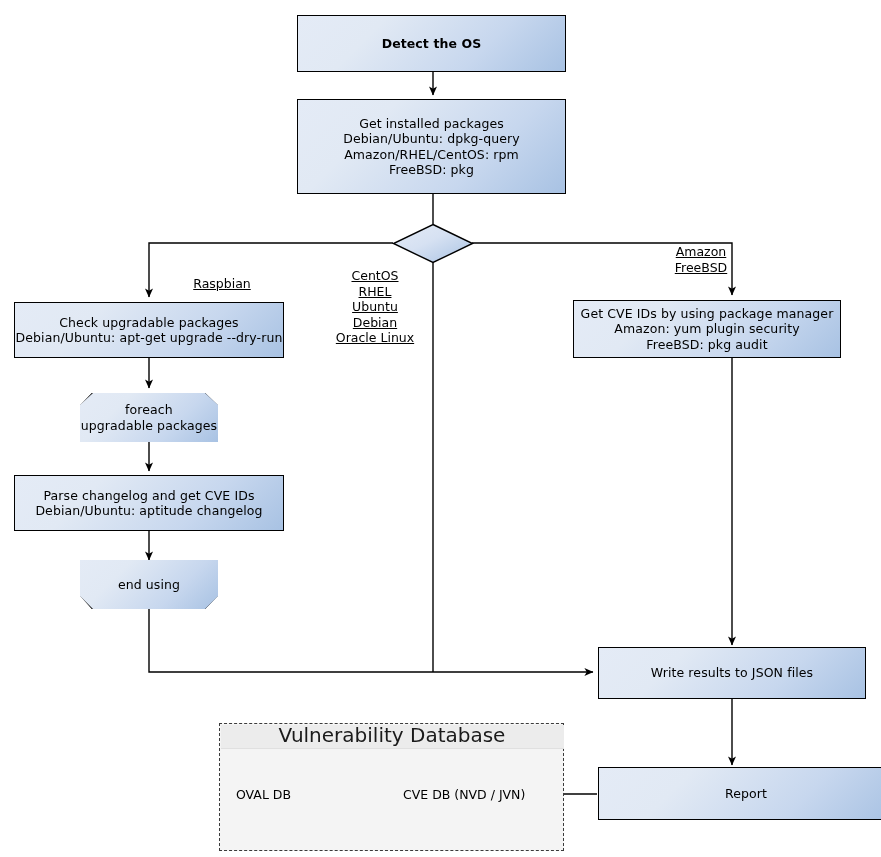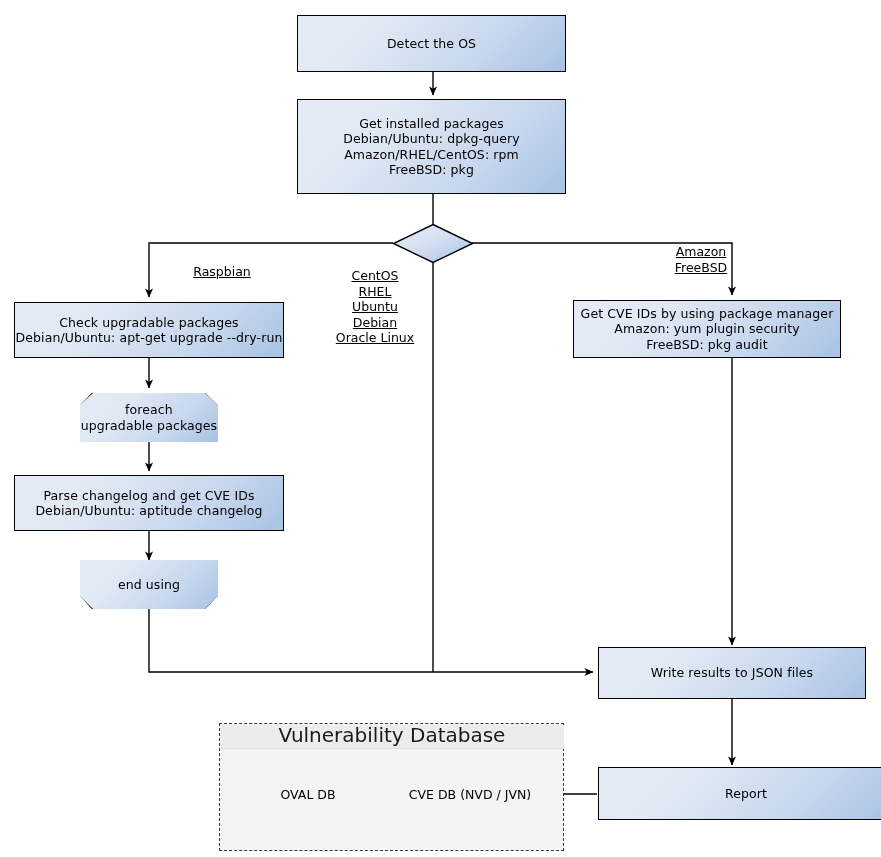--- a/index.html
+++ b/index.html
@@ -80,21 +80,21 @@
     font-size: 20px;
     line-height: 20px;
     color: #1a1a1a;
     padding-right: 1px;
     white-space: nowrap;
     overflow: visible;
     z-index: 2;
   }
   .db-label {
     position: absolute;
-    text-align: center;
+    text-align: left;
     font-size: 12.5px;
     line-height: 15px;
     color: #000000;
     z-index: 4;
     white-space: nowrap;
   }
 </style>
 </head>
 <body>
 
@@ -167,21 +167,21 @@
       <ellipse cx="470" cy="774" rx="67" ry="13" fill="url(#gradCylTop)"></ellipse>
     </g>
   </svg>
 
   <div class="group-box" style="left:219px; top:723px; width:345px; height:128px;"></div>
   <div class="group-header" style="left:221px; top:725px; width:343px; height:24px;">Vulnerability Database</div>
 
   <div class="db-label" style="left:236px; top:787px; width:144px;">OVAL DB</div>
   <div class="db-label" style="left:403px; top:787px; width:134px;">CVE DB (NVD / JVN)</div>
 
-  <div class="node proc" style="left:297px; top:15px; width:269px; height:57px;">Detect the OS</div>
+  <div class="node proc" style="left:297px; top:15px; width:269px; height:57px;font-weight:bold;">Detect the OS</div>
 
   <div class="node proc" style="left:297px; top:99px; width:269px; height:95px;">Get installed packages
 Debian/Ubuntu: dpkg-query
 Amazon/RHEL/CentOS: rpm
 FreeBSD: pkg</div>
 
   <div class="node loopshape loop-start" style="left:80px; top:393px; width:138px; height:49px;">foreach
 upgradable  packages</div>
 
   <div class="node proc" style="left:14px; top:302px; width:270px; height:56px;">Check upgradable packages
@@ -193,21 +193,21 @@
   <div class="node loopshape loop-end" style="left:80px; top:560px; width:138px; height:49px;">end using</div>
 
   <div class="node proc" style="left:573px; top:300px; width:268px; height:58px;">Get CVE IDs by using package manager
 Amazon: yum plugin security
 FreeBSD: pkg audit</div>
 
   <div class="node proc" style="left:598px; top:647px; width:268px; height:52px;">Write results to JSON files</div>
 
   <div class="node proc" style="left:598px; top:767px; width:296px; height:53px;">Report</div>
 
-  <div class="edge-label" style="left:162px; top:264px; width:120px;">Raspbian</div>
+  <div class="edge-label" style="left:162px; top:276px; width:120px;">Raspbian</div>
 
   <div class="edge-label" style="left:310px; top:268px; width:130px;">CentOS
 RHEL
 Ubuntu
 Debian
 Oracle Linux</div>
 
   <div class="edge-label" style="left:636px; top:244px; width:130px;">Amazon
 FreeBSD</div>
 

